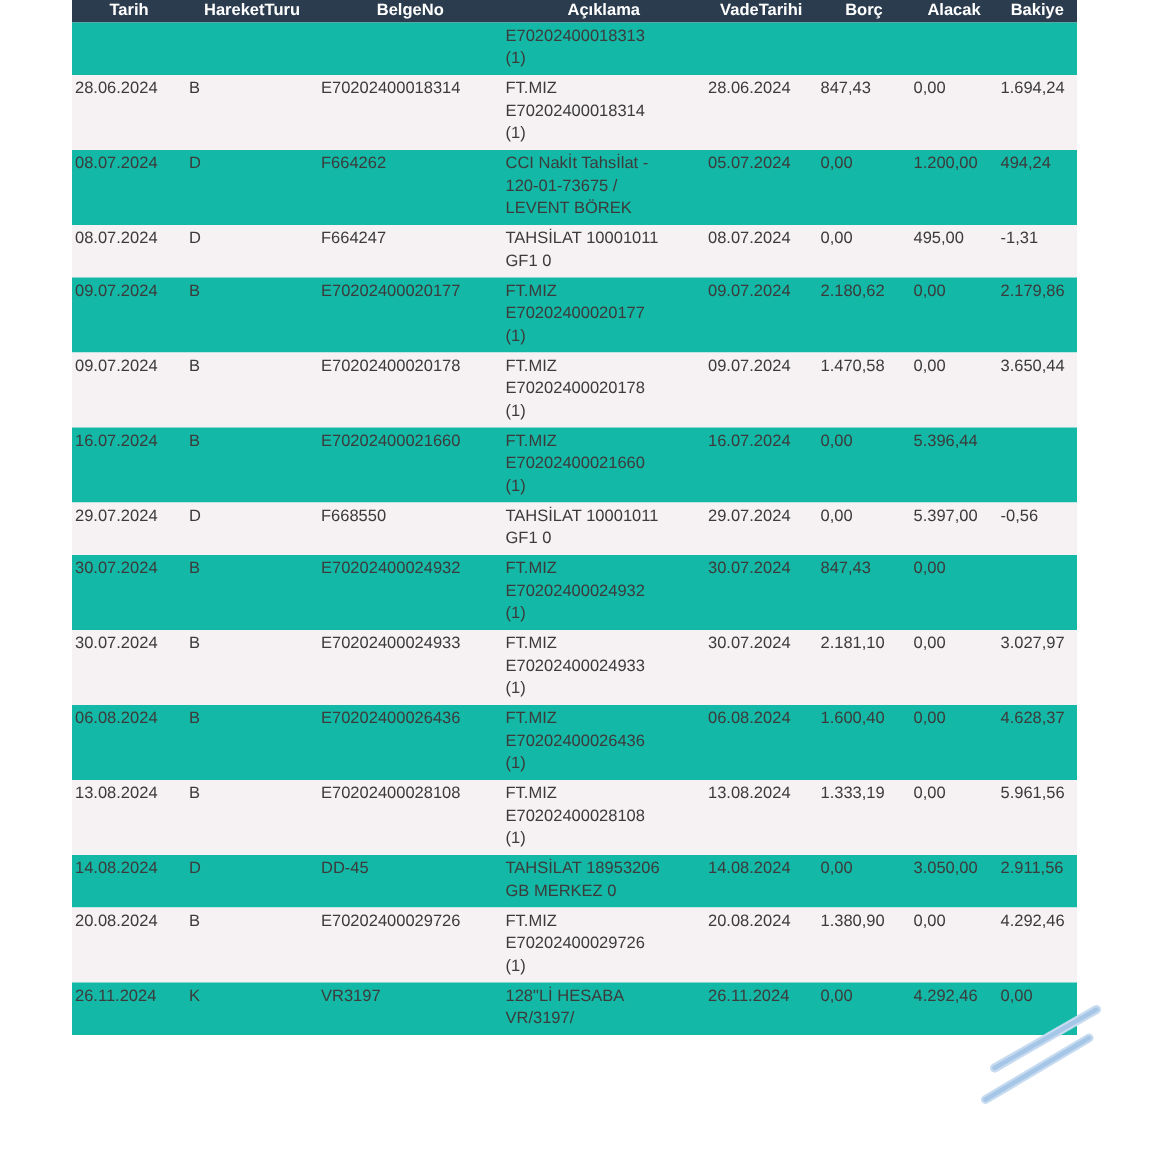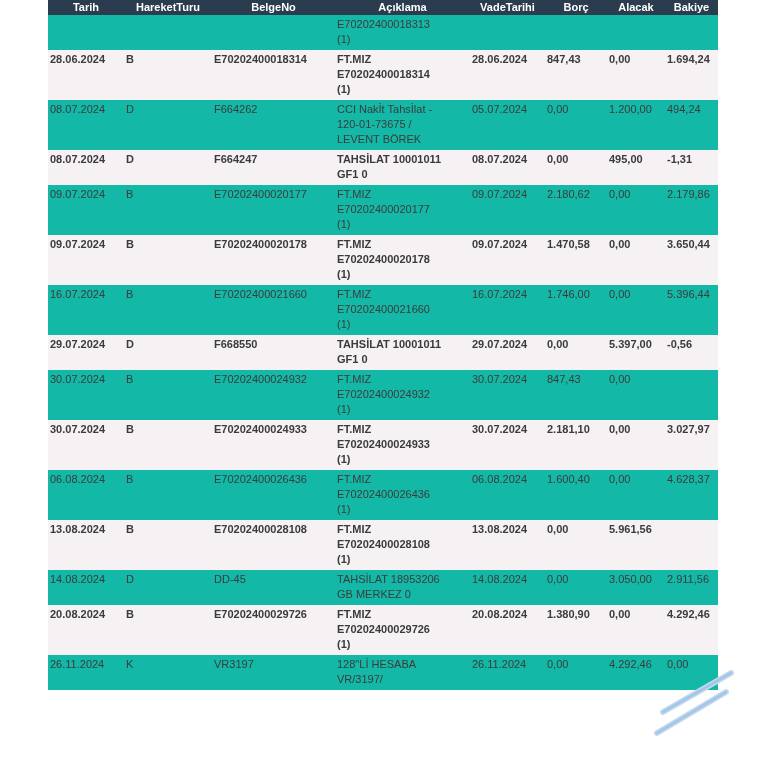--- a/index.html
+++ b/index.html
@@ -34,21 +34,21 @@
     text-align: center;
     line-height: 15px;
     white-space: nowrap;
     overflow: hidden;
   }
   .row {
     display: grid;
     grid-template-columns: 76px 88px 123px 135px 75px 62px 58px 53px;
     background: #14b8a6;
   }
-  .row.striped { background: var(--stripe-bg, #f6f1f3); font-weight: bold; }
+  .row.striped { background: var(--stripe-bg, #f6f1f3); }
   .cell {
     font-size: 11px;
     color: #3b3b3b;
     line-height: 15px;
     padding: 2px 2px 3px 2px;
     white-space: pre-line;
     overflow: hidden;
   }
   .pen-marks {
     position: absolute;
@@ -147,21 +147,20 @@
     <div class="cell">3.650,44</div>
   </div>
         <div class="row">
     <div class="cell">16.07.2024</div>
     <div class="cell">B</div>
     <div class="cell">E70202400021660</div>
     <div class="cell">FT.MIZ
 E70202400021660
 (1)</div>
     <div class="cell">16.07.2024</div>
-    <div class="cell">1.746,00</div>
     <div class="cell">0,00</div>
     <div class="cell">5.396,44</div>
   </div>
         <div class="row striped">
     <div class="cell">29.07.2024</div>
     <div class="cell">D</div>
     <div class="cell">F668550</div>
     <div class="cell">TAHSİLAT 10001011
 GF1 0</div>
     <div class="cell">29.07.2024</div>
@@ -205,20 +204,21 @@
     <div class="cell">4.628,37</div>
   </div>
         <div class="row striped">
     <div class="cell">13.08.2024</div>
     <div class="cell">B</div>
     <div class="cell">E70202400028108</div>
     <div class="cell">FT.MIZ
 E70202400028108
 (1)</div>
     <div class="cell">13.08.2024</div>
+    <div class="cell">1.333,19</div>
     <div class="cell">0,00</div>
     <div class="cell">5.961,56</div>
   </div>
         <div class="row">
     <div class="cell">14.08.2024</div>
     <div class="cell">D</div>
     <div class="cell">DD-45</div>
     <div class="cell">TAHSİLAT 18953206
 GB MERKEZ 0</div>
     <div class="cell">14.08.2024</div>

